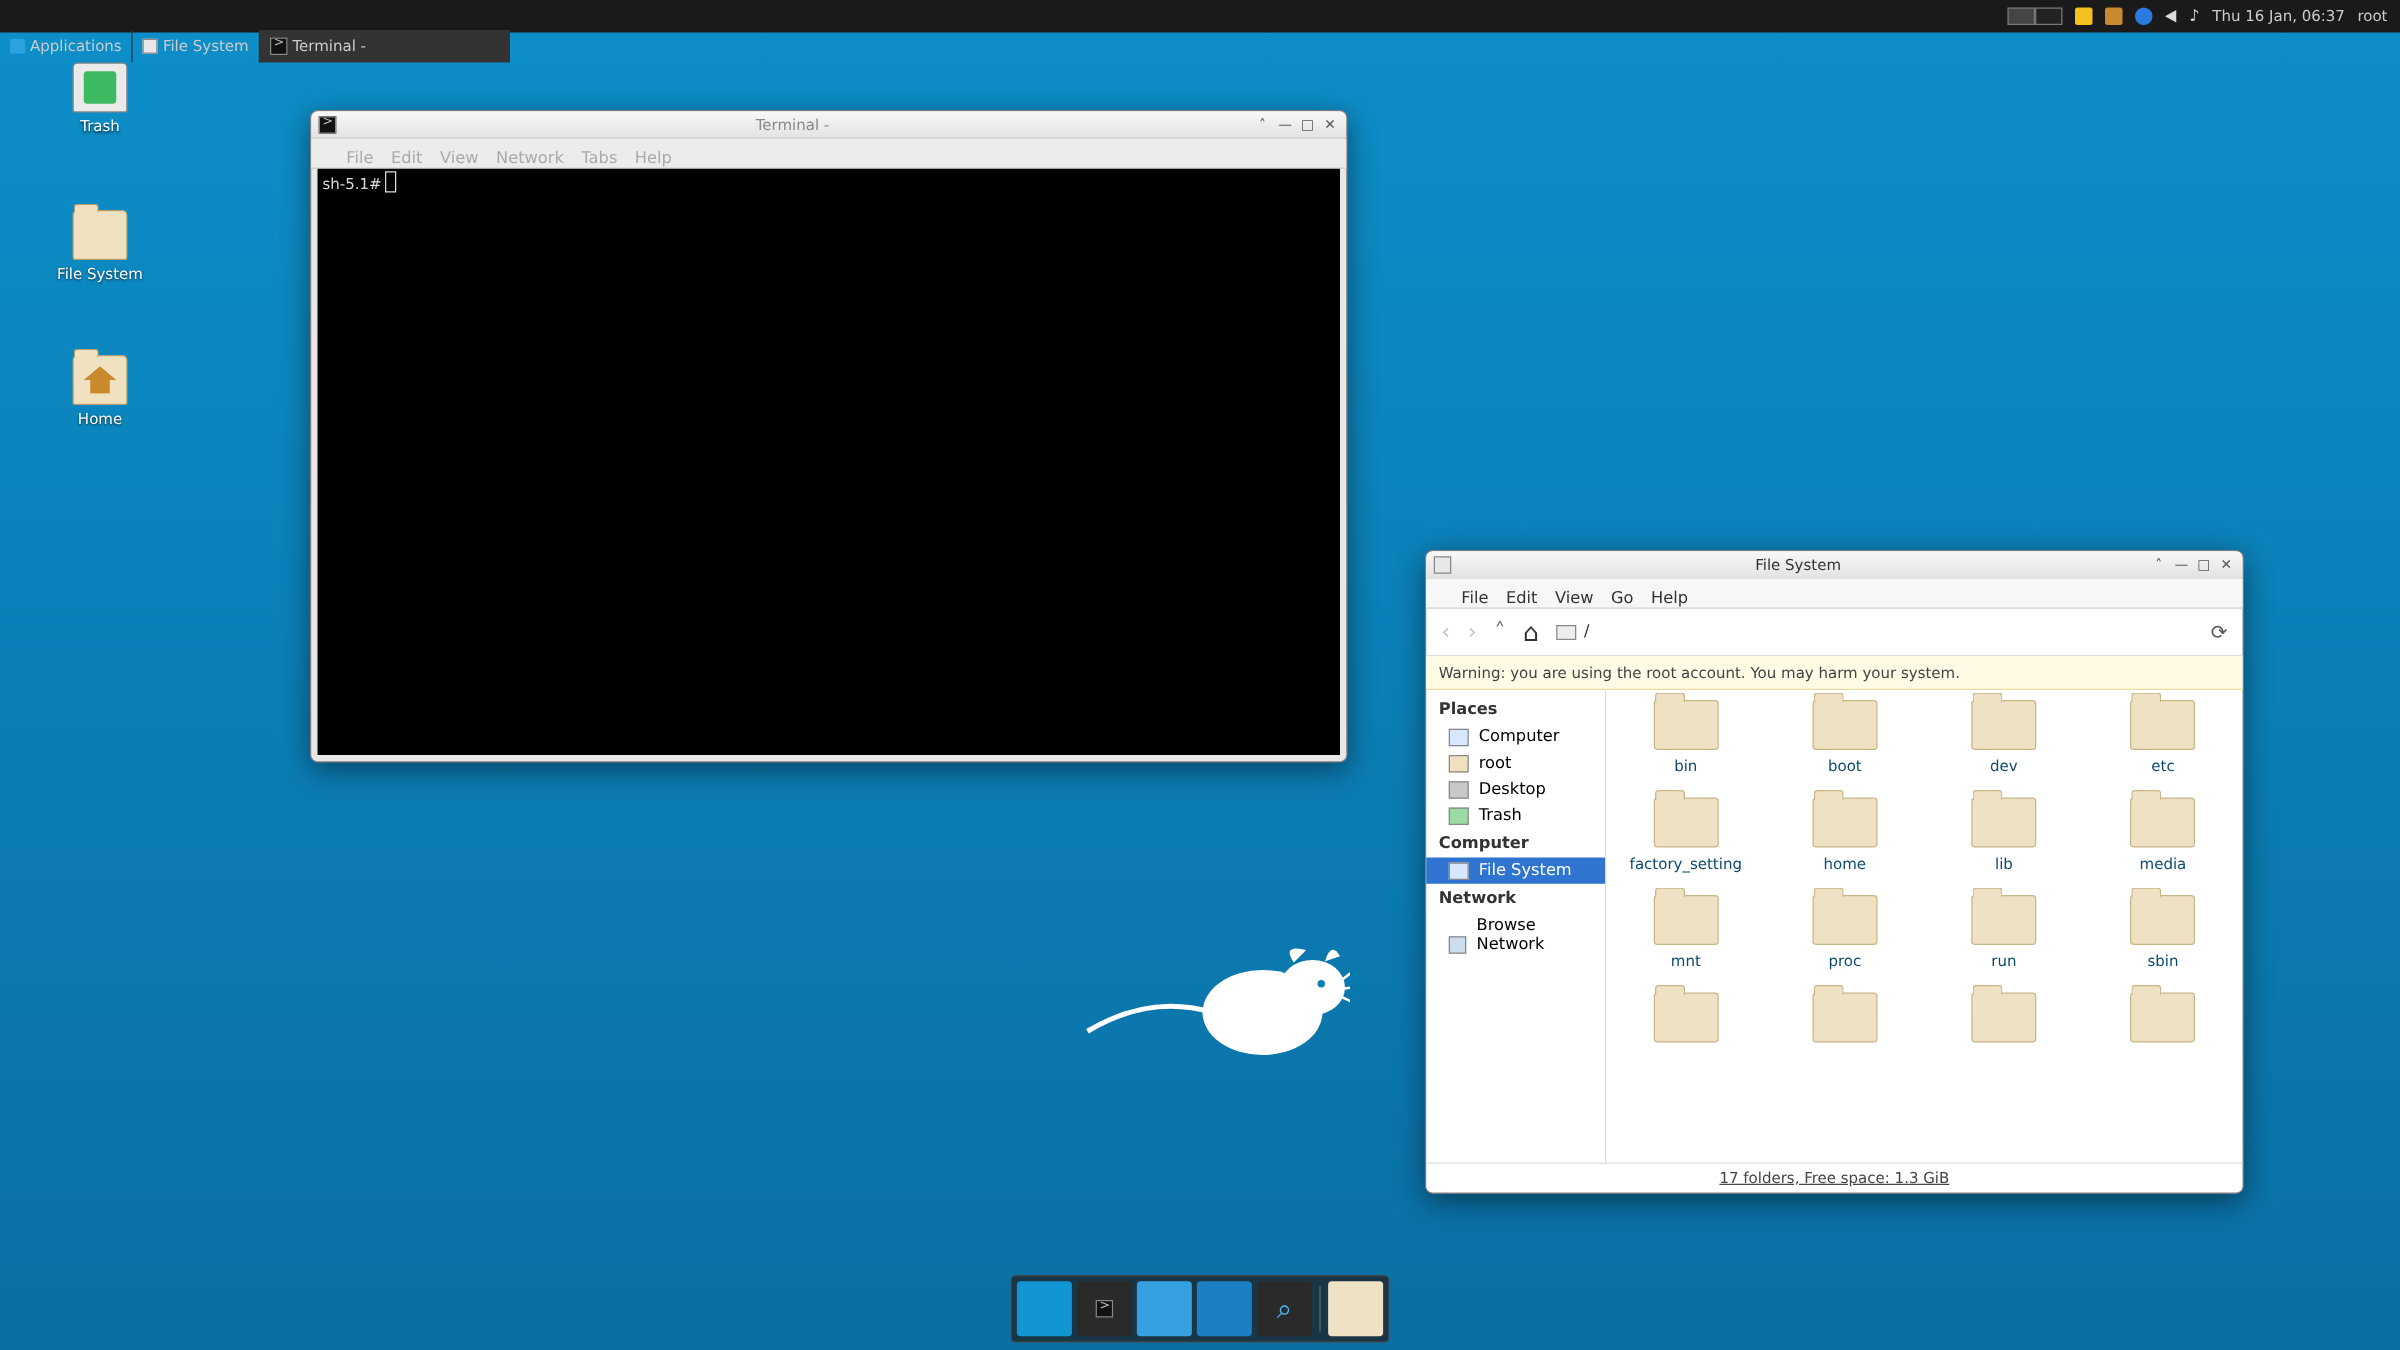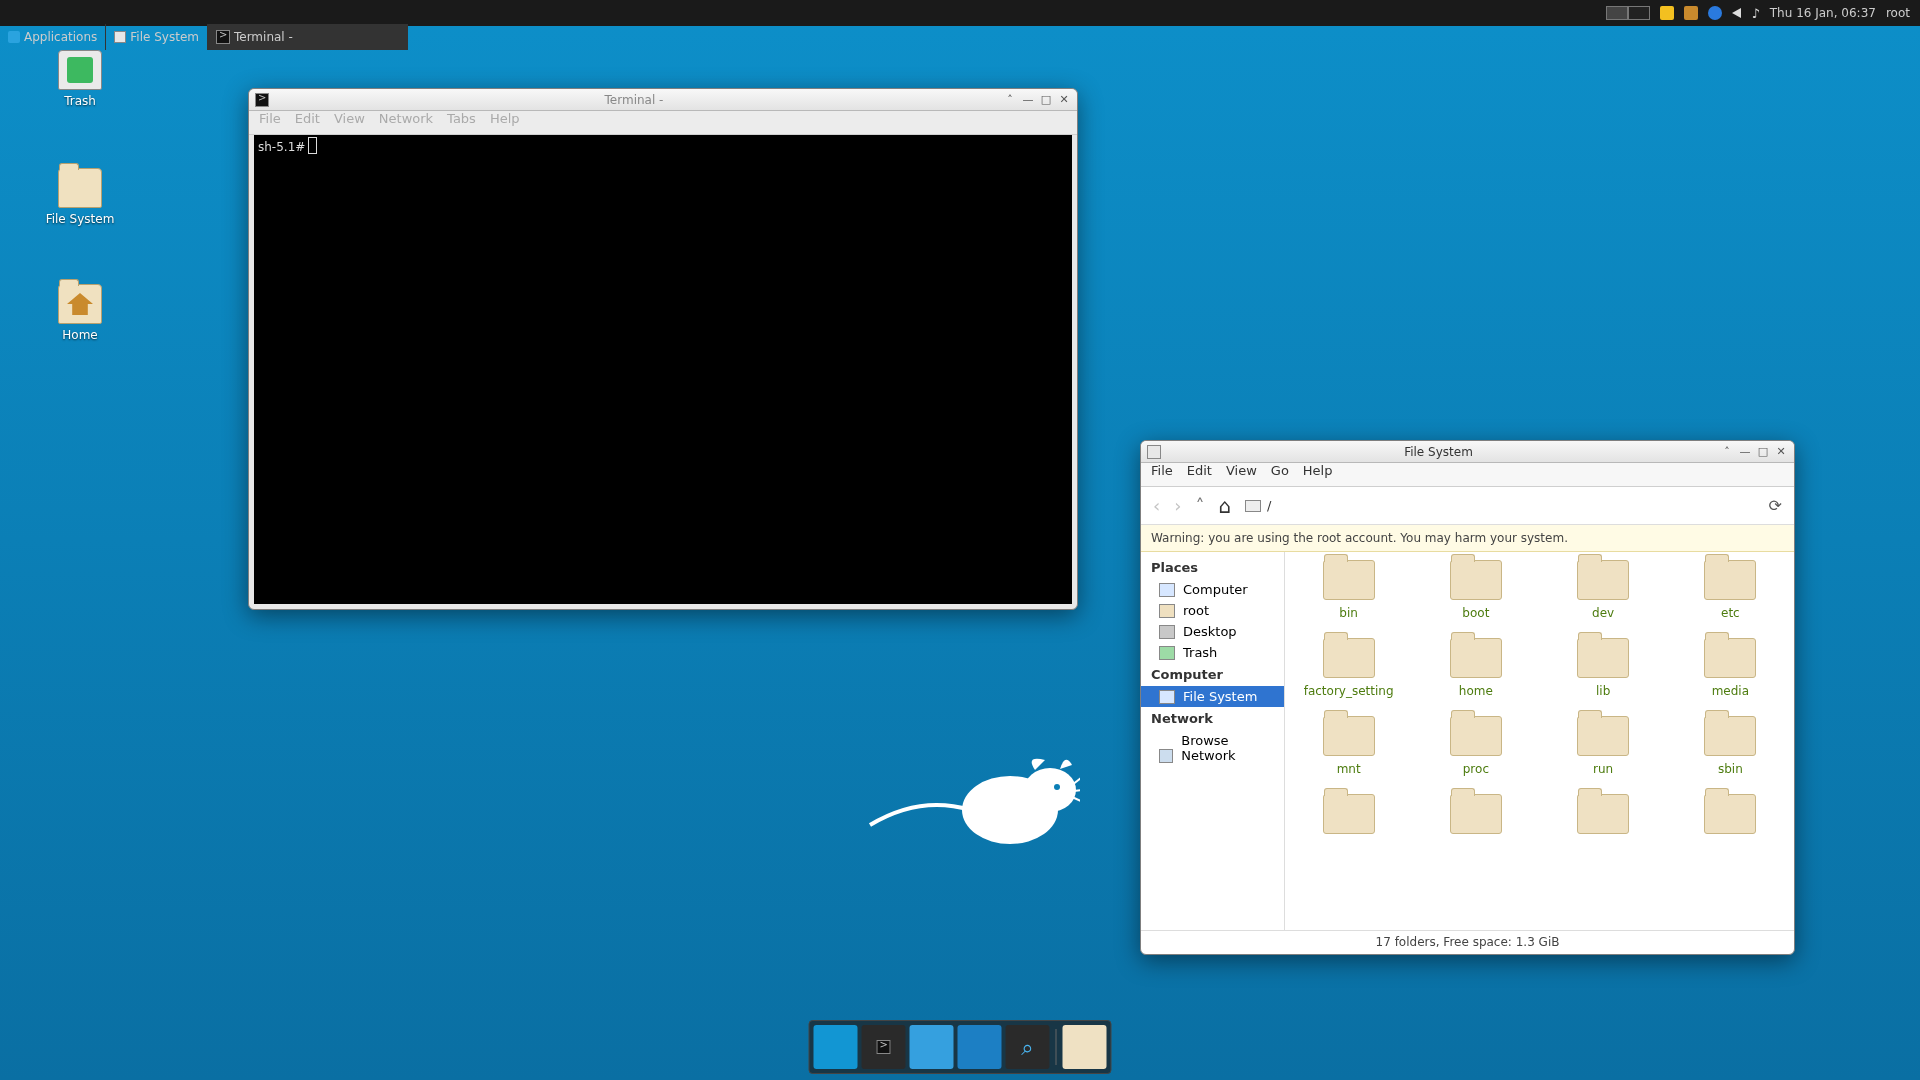--- a/index.html
+++ b/index.html
@@ -43,21 +43,21 @@
 #trash-icon .ic{background:#eaeaea;border-color:#888;}
 #trash-icon .ic::before{display:none;}
 #trash-icon .ic::after{content:"";position:absolute;inset:6px 8px;background:#3db960;border-radius:3px;}
 #home-icon .ic::after{content:"";position:absolute;inset:8px;background:#c98a2d;clip-path:polygon(50% 0,100% 50%,80% 50%,80% 100%,20% 100%,20% 50%,0 50%);}
 
 
 .win { position:absolute; background:#e8e8e8; border:1px solid #7f7f7f; border-radius:6px; box-shadow:0 6px 24px rgba(0,0,0,.45);}
 .titlebar{height:22px; background:linear-gradient(#f8f8f8,#e3e3e3); border-bottom:1px solid #b8b8b8; border-radius:6px 6px 0 0; display:flex; align-items:center; padding:0 6px; font-size:12px; color:#666;}
 .titlebar .ttl{flex:1;text-align:center;}
 .titlebar .wbtn{width:14px;height:14px;display:flex;align-items:center;justify-content:center;margin-left:4px;cursor:pointer;color:#555;font-size:11px;}
-.menubar{height:24px;display:flex;align-items:flex-start;gap:14px;padding:0 10px;font-size:13px;color:#777;background:#f2f2f2;border-bottom:1px solid #cfcfcf;}
+.menubar{height:24px;display:flex;align-items:flex-end;gap:14px;padding:0 28px;font-size:13px;color:#777;background:#f2f2f2;border-bottom:1px solid #cfcfcf;}
 .menubar span{cursor:pointer;}
 
 
 #terminal-win{left:248px; top:88px; width:830px; height:522px;}
 #terminal-win .titlebar{color:#888;}
 #terminal-win .menubar{color:#aaa; background:#ececec;}
 #term-body{position:absolute; top:46px; left:5px; right:5px; bottom:5px; background:#000; color:#dcdcdc; font-family:"DejaVu Sans Mono",monospace; font-size:12px; padding:2px 4px;}
 #term-body .cursor{display:inline-block;width:9px;height:17px;border:1px solid #dcdcdc;margin-left:3px;vertical-align:text-bottom;}
 
 
@@ -76,24 +76,24 @@
 #fm-sidebar .hdr{font-weight:bold;color:#333;padding:4px 10px;}
 #fm-sidebar .item{display:flex;align-items:flex-end;gap:8px;padding:3px 10px 3px 18px;cursor:pointer;}
 #fm-sidebar .item.sel{background:#2f74d0;color:#fff;}
 #fm-sidebar .ico{width:16px;height:14px;background:#c8c8c8;border:1px solid #888;}
 #fm-sidebar .ico.drive{background:#d7e7ff;}
 #fm-sidebar .ico.home{background:#efe0c0;}
 #fm-sidebar .ico.trash{background:#9ddba6;}
 #fm-sidebar .ico.net{background:#cde;}
 #fm-content{flex:1;overflow:auto;padding:8px 4px;}
 #fm-grid{display:grid;grid-template-columns:repeat(4,1fr);gap:18px 8px;}
-.folder{display:flex;flex-direction:column;align-items:center;font-size:12px;color:#4d7c0f;cursor:pointer;}
+.folder{display:flex;flex-direction:column;align-items:center;font-size:12px;color:#0c4a6e;cursor:pointer;}
 .folder .fic{width:52px;height:40px;background:#efe1c3;border:1px solid #c9b686;border-radius:3px;position:relative;margin-bottom:6px;}
 .folder .fic::before{content:"";position:absolute;top:-7px;left:0;width:22px;height:7px;background:#efe1c3;border:1px solid #c9b686;border-bottom:none;border-radius:3px 3px 0 0;}
-#fm-status{height:22px;border-top:1px solid #ddd;display:flex;align-items:center;justify-content:center;font-size:12px;color:#444;}
+#fm-status{height:22px;border-top:1px solid #ddd;display:flex;align-items:center;justify-content:center;font-size:12px;color:#444;text-decoration:underline;}
 
 
 #dock{position:absolute;bottom:6px;left:50%;transform:translateX(-50%);background:rgba(30,30,30,.7);border:1px solid #444;border-radius:4px;padding:4px;display:flex;gap:4px;}
 #dock .d{width:44px;height:44px;border-radius:3px;display:flex;align-items:center;justify-content:center;cursor:pointer;}
 #dock .d1{background:#1296d3;}
 #dock .d2{background:#2a2a2a;}
 #dock .d3{background:#35a0df;}
 #dock .d4{background:#1c7fc4;}
 #dock .d5{background:#2a2a2a;}
 #dock .sep{width:1px;background:#666;margin:4px 2px;}

